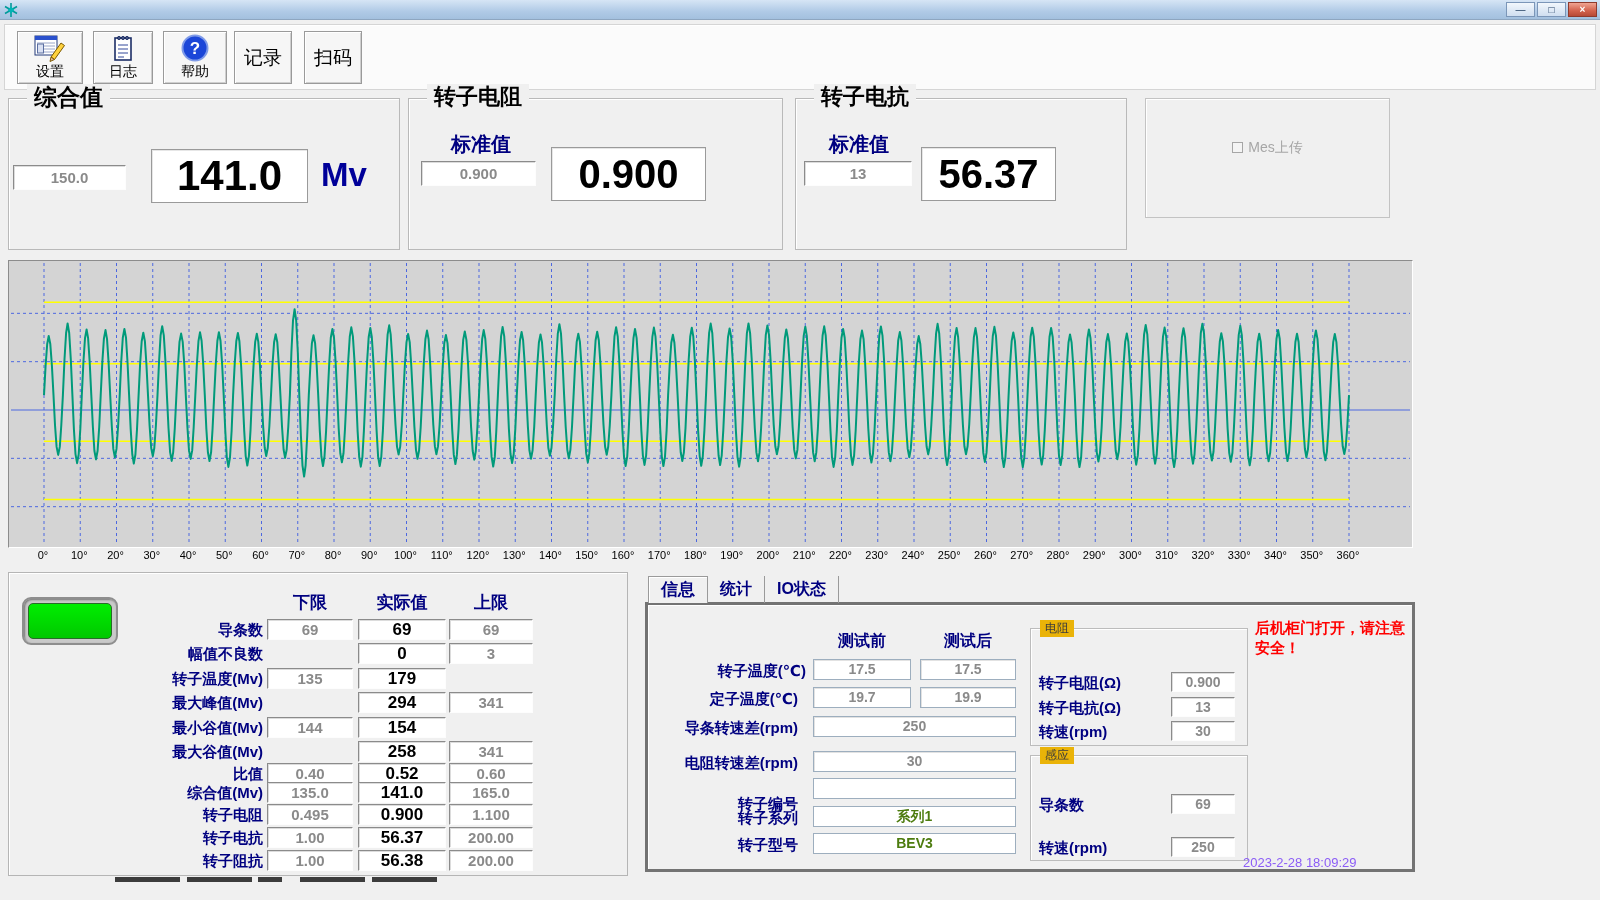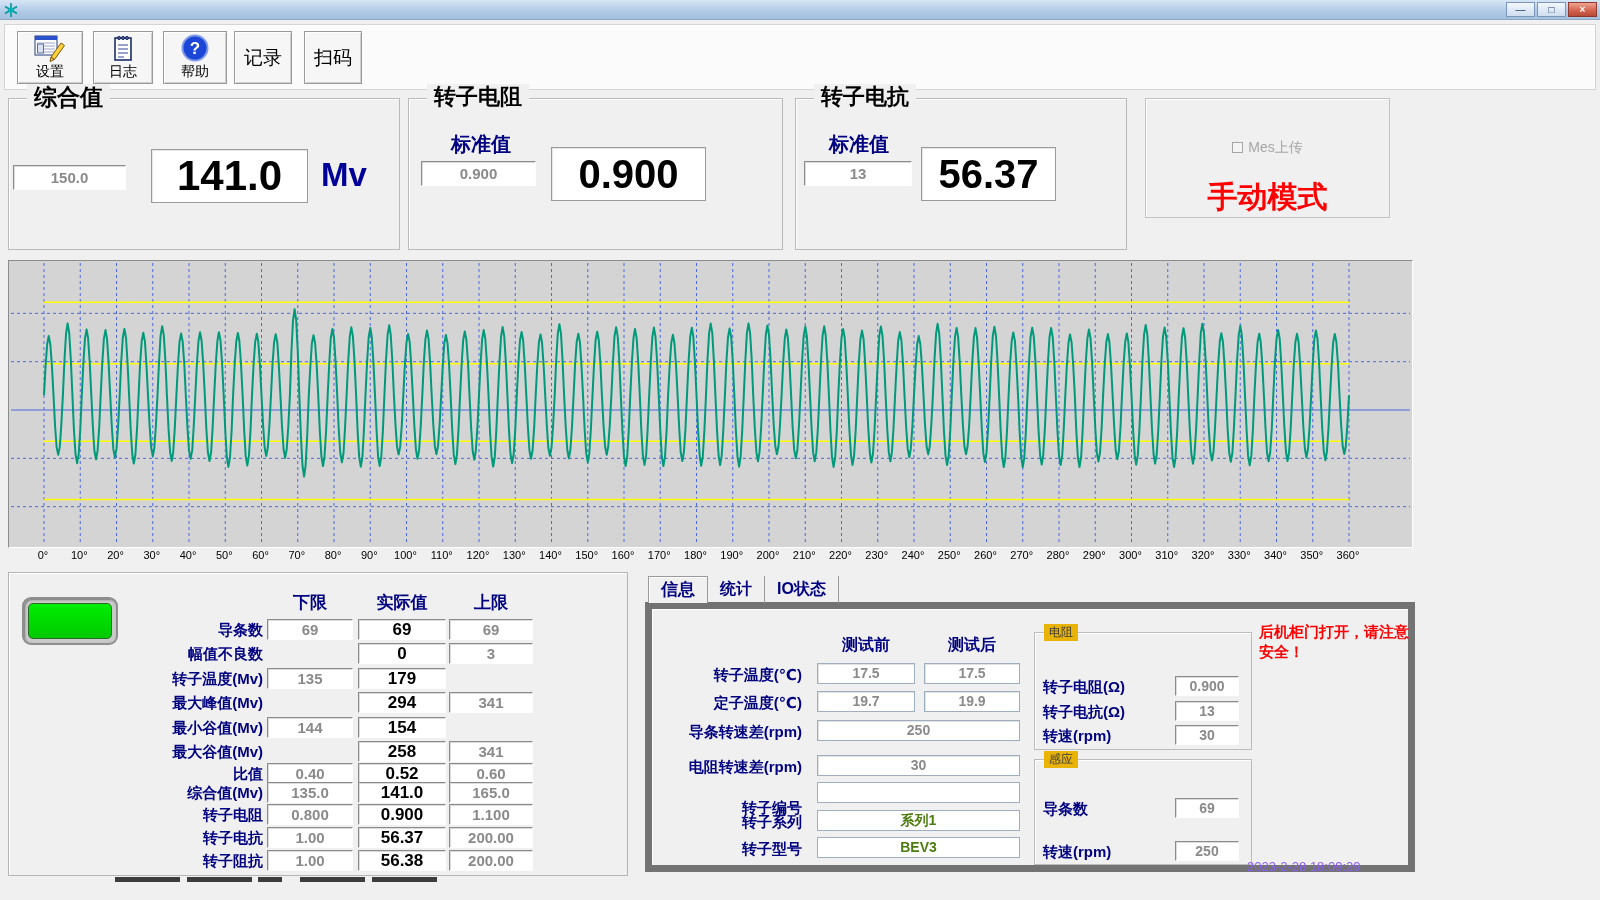--- a/index.html
+++ b/index.html
@@ -66,21 +66,21 @@
   .lt-gray { font-size:15px; font-weight:bold; color:#8a8a8a; line-height:19px; }
   .lt-actual { font-size:17px; font-weight:bold; color:#000; line-height:19px; }
 
   
   .tabs-row { position:absolute; left:648px; top:576px; height:27px; display:flex; z-index:5; }
   .tab { height:27px; padding:0 12px; font-size:16px; font-weight:bold; color:#000080;
     line-height:25px; border-right:1px solid #9a9a9a; background:transparent; }
   .tab.active { background:#f0f0f0; border:1px solid #9a9a9a; border-bottom:none;
     box-shadow:inset 1px 1px 0 #fff; font-size:17px; }
   .right-panel { position:absolute; left:645px; top:602px; width:770px; height:270px;
-    border:7px solid #737373; box-shadow:inset 1px 1px 0 #fff; background:#f0f0f0; }
+    border:3px solid #737373; box-shadow:inset 1px 1px 0 #fff; background:#f0f0f0; }
   .ip-header { position:absolute; text-align:center; font-size:16px; font-weight:bold; color:#000080; }
   .ip-label { position:absolute; left:0; width:150px; text-align:right; font-size:15px; font-weight:bold;
     color:#000080; line-height:21px; white-space:nowrap; }
   .ip-box { position:absolute; height:21px; text-align:center; font-size:14px; font-weight:bold;
     color:#8a8a8a; line-height:19px; }
   .ip-box.sunken-gray { background:#fff; border:1px solid #9daebe; box-shadow:inset 1px 1px 0 #e2e2e2; }
   .ip-box.whitebox { background:#fff; border:1px solid #9daebe; color:#4d7c0f; }
   .side-group { position:absolute; left:382px; width:218px; border:1px solid #bcbcbc;
     box-shadow:inset 1px 1px 0 #fff; }
   .sg-legend { position:absolute; top:-9px; left:9px; background:#eab308; padding:0 5px;
@@ -177,21 +177,20 @@
   <span class="gb-legend small">转子电抗</span>
   <div class="std-label" style="left:33px;top:32px;">标准值</div>
   <div class="std-box sunken" style="left:8px;top:62px;width:108px;">13</div>
   <div class="big-box" style="left:125px;top:48px;width:135px;font-size:40px;line-height:52px;">56.37</div>
 </div>
 
 <div class="mode-panel" style="left:1145px;top:98px;width:245px;height:120px;">
   <div class="mes-line">
     <span class="cb"></span><span>Mes上传</span>
   </div>
-  <div class="mode-text">手动模式</div>
 </div>
 
 <div class="chart">
   <svg id="wave-svg" width="1403" height="286">
       <line x1="35" y1="2" x2="35" y2="284" stroke="#4d68e0" stroke-width="1" stroke-dasharray="3,3"></line>
       <line x1="71.25" y1="2" x2="71.25" y2="284" stroke="#4d68e0" stroke-width="1" stroke-dasharray="3,3"></line>
       <line x1="107.5" y1="2" x2="107.5" y2="284" stroke="#4d68e0" stroke-width="1" stroke-dasharray="3,3"></line>
       <line x1="143.75" y1="2" x2="143.75" y2="284" stroke="#4d68e0" stroke-width="1" stroke-dasharray="3,3"></line>
       <line x1="180" y1="2" x2="180" y2="284" stroke="#4d68e0" stroke-width="1" stroke-dasharray="3,3"></line>
       <line x1="216.25" y1="2" x2="216.25" y2="284" stroke="#4d68e0" stroke-width="1" stroke-dasharray="3,3"></line>
@@ -306,21 +305,21 @@
     <div class="lt-box lt-gray" style="left: 440px; width: 84px; top: 168px;">341</div>
     <div class="lt-label" style="top: 191px;">比值</div>
     <div class="lt-box lt-gray" style="left: 258px; width: 86px; top: 190px;">0.40</div>
     <div class="lt-box lt-actual" style="left: 349px; width: 88px; top: 190px;">0.52</div>
     <div class="lt-box lt-gray" style="left: 440px; width: 84px; top: 190px;">0.60</div>
     <div class="lt-label" style="top: 210px;">综合值(Mv)</div>
     <div class="lt-box lt-gray" style="left: 258px; width: 86px; top: 209px;">135.0</div>
     <div class="lt-box lt-actual" style="left: 349px; width: 88px; top: 209px;">141.0</div>
     <div class="lt-box lt-gray" style="left: 440px; width: 84px; top: 209px;">165.0</div>
     <div class="lt-label" style="top: 232px;">转子电阻</div>
-    <div class="lt-box lt-gray" style="left: 258px; width: 86px; top: 231px;">0.800</div>
+    <div class="lt-box lt-gray" style="left: 258px; width: 86px; top: 231px;">0.495</div>
     <div class="lt-box lt-actual" style="left: 349px; width: 88px; top: 231px;">0.900</div>
     <div class="lt-box lt-gray" style="left: 440px; width: 84px; top: 231px;">1.100</div>
     <div class="lt-label" style="top: 255px;">转子电抗</div>
     <div class="lt-box lt-gray" style="left: 258px; width: 86px; top: 254px;">1.00</div>
     <div class="lt-box lt-actual" style="left: 349px; width: 88px; top: 254px;">56.37</div>
     <div class="lt-box lt-gray" style="left: 440px; width: 84px; top: 254px;">200.00</div>
     <div class="lt-label" style="top: 278px;">转子阻抗</div>
     <div class="lt-box lt-gray" style="left: 258px; width: 86px; top: 277px;">1.00</div>
     <div class="lt-box lt-actual" style="left: 349px; width: 88px; top: 277px;">56.38</div>
     <div class="lt-box lt-gray" style="left: 440px; width: 84px; top: 277px;">200.00</div>
@@ -349,21 +348,21 @@
   <div class="side-group" style="top:150px;height:106px;">
     <span class="sg-legend">感应</span>
     <div class="sg-label" style="top:38px;">导条数</div>
     <div class="sg-box" style="top:38px;">69</div>
     <div class="sg-label" style="top:81px;">转速(rpm)</div>
     <div class="sg-box" style="top:81px;">250</div>
   </div>
 
   <div class="warning">后机柜门打开，请注意安全！</div>
   <div class="timestamp">2023-2-28  18:09:29</div>
-<div class="ip-label" style="top: 55px;">转子温度(℃)</div>
+<div class="ip-label" style="top: 55px; margin-left: 8px;">转子温度(℃)</div>
     <div class="ip-box sunken-gray" style="left: 165px; width: 98px; top: 54px;">17.5</div>
     <div class="ip-box sunken-gray" style="left: 272px; width: 96px; top: 54px;">17.5</div>
     <div class="ip-label" style="top: 83px;">定子温度(℃)</div>
     <div class="ip-box sunken-gray" style="left: 165px; width: 98px; top: 82px;">19.7</div>
     <div class="ip-box sunken-gray" style="left: 272px; width: 96px; top: 82px;">19.9</div>
     <div class="ip-label" style="top: 112px;">导条转速差(rpm)</div>
     <div class="ip-box sunken-gray" style="left: 165px; width: 203px; top: 111px;">250</div>
     <div class="ip-label" style="top: 147px;">电阻转速差(rpm)</div>
     <div class="ip-box sunken-gray" style="left: 165px; width: 203px; top: 146px;">30</div>
     <div class="ip-label" style="top: 188px;">转子编号</div>

